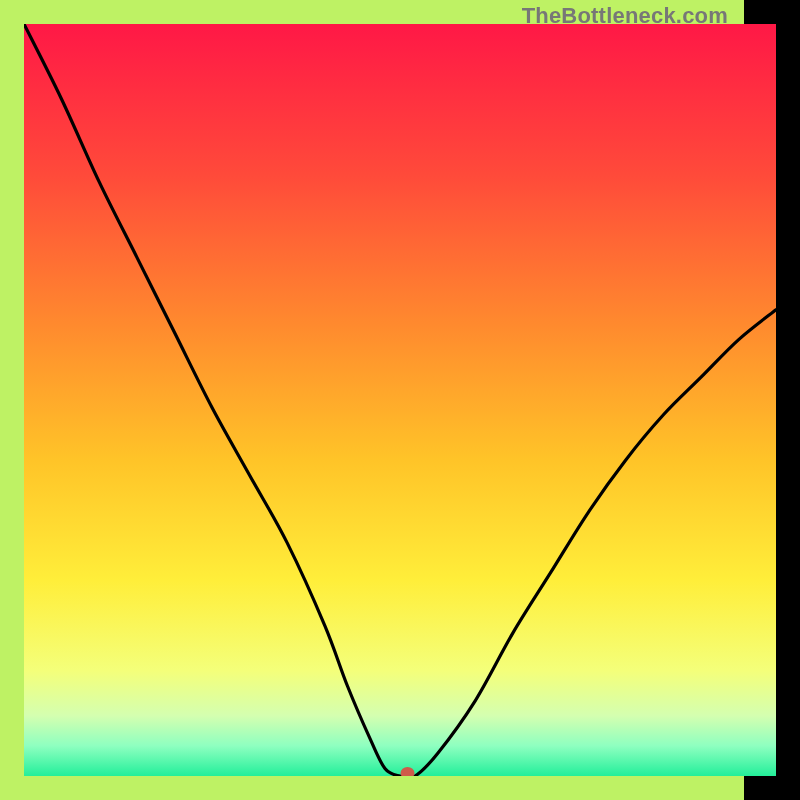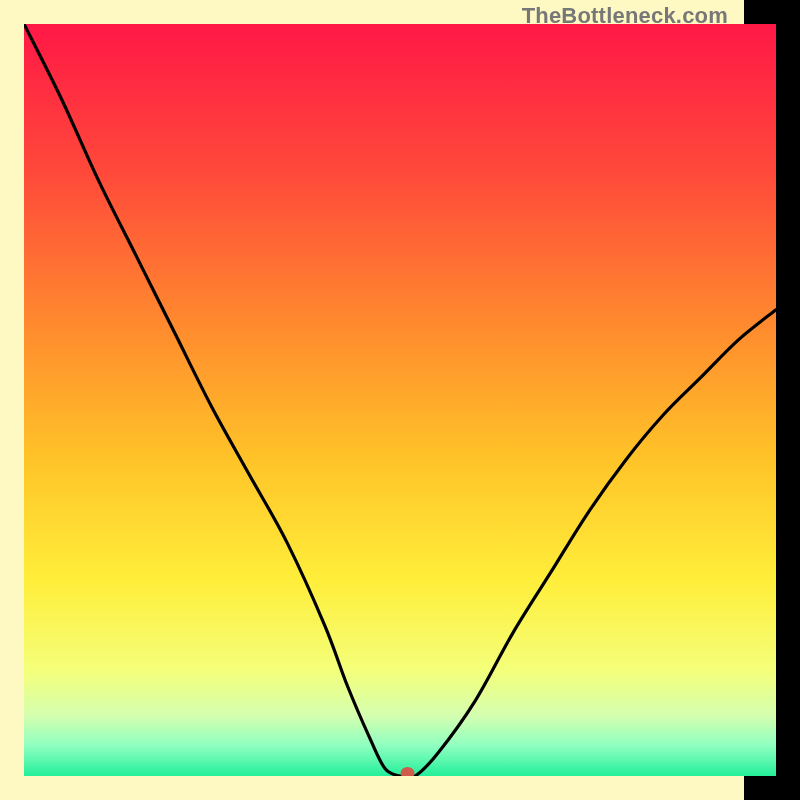--- a/index.html
+++ b/index.html
@@ -7,21 +7,21 @@
     padding: 0;
     width: 800px;
     height: 800px;
     background: #000;
     font-family: Arial, Helvetica, sans-serif;
   }
   .frame {
     position: relative;
     width: 744px;
     height: 800px;
-    background: #fef9c3;
+    background: #bef264;
   }
   .watermark {
     position: absolute;
     top: 3px;
     right: 16px;
     color: #777;
     font-size: 22px;
     font-weight: bold;
     letter-spacing: 0.2px;
     z-index: 5;

